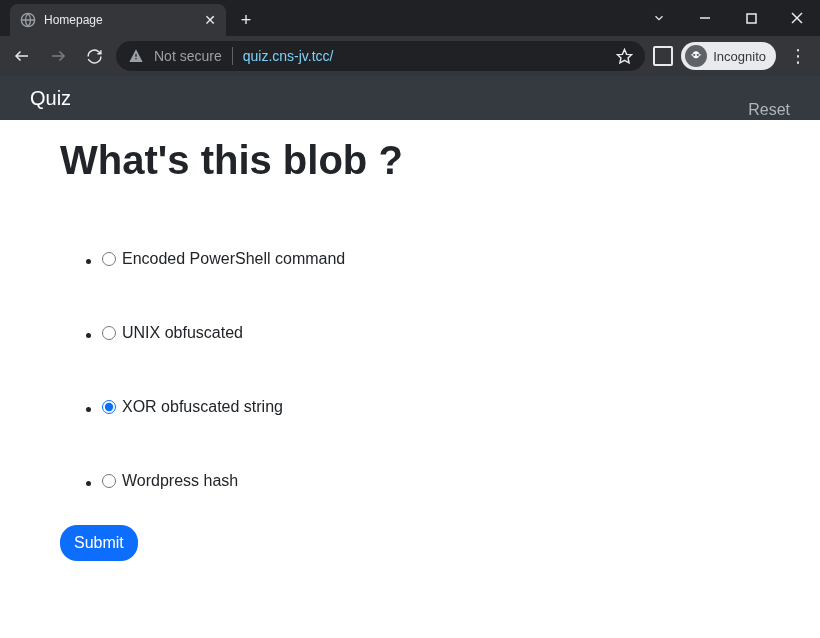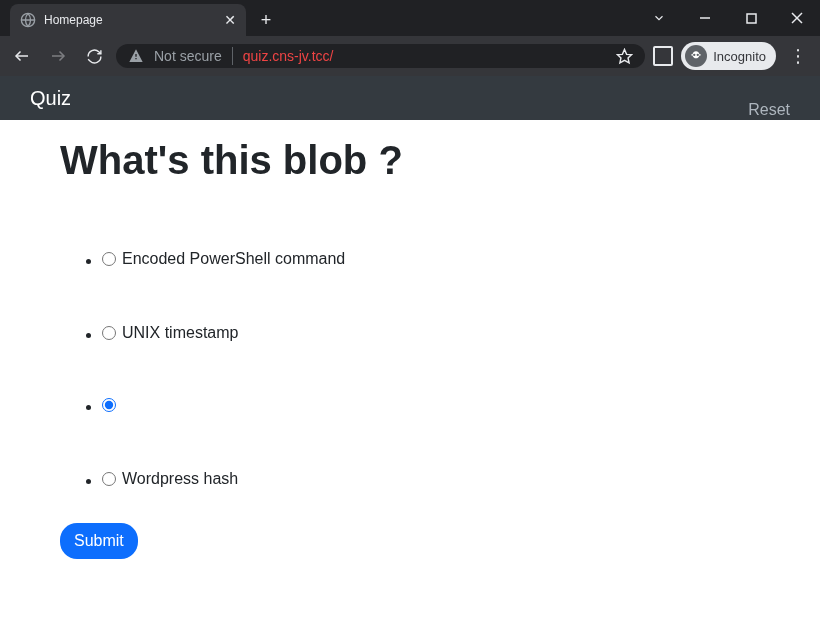--- a/index.html
+++ b/index.html
@@ -1,31 +1,31 @@
 <!DOCTYPE html>
 <html><head>
 <meta charset="utf-8">
 <style>
   * { margin:0; padding:0; box-sizing:border-box; }
   html,body { width:820px; height:638px; font-family:"Segoe UI",Arial,sans-serif; background:#fff; overflow:hidden; }
   
   .titlebar { background:#202124; height:36px; display:flex; align-items:flex-end; color:#e8eaed; }
-  .tab { background:#35363a; height:32px; margin-left:10px; border-radius:8px 8px 0 0; display:flex; align-items:center; padding:0 10px; gap:8px; font-size:12px; width:236px; }
+  .tab { background:#35363a; height:32px; margin-left:10px; border-radius:8px 8px 0 0; display:flex; align-items:center; padding:0 10px; gap:8px; font-size:12px; width:216px; }
   .tab .favicon { width:16px; height:16px; display:flex; align-items:center; justify-content:center; }
   .tab .title { flex:1; color:#e8eaed; }
   .tab .close { color:#e8eaed; font-size:14px; line-height:1; }
   .plus { width:28px; height:28px; display:flex; align-items:center; justify-content:center; color:#e8eaed; font-size:18px; margin-left:6px; margin-bottom:2px; }
   .winctrl { margin-left:auto; display:flex; align-items:center; }
   .winctrl div { width:46px; height:36px; display:flex; align-items:center; justify-content:center; color:#e8eaed; }
   .toolbar { background:#35363a; height:40px; display:flex; align-items:center; padding:0 8px; gap:8px; color:#9aa0a6; }
   .navbtn { width:28px; height:28px; display:flex; align-items:center; justify-content:center; color:#e8eaed; }
-  .addr { flex:1; background:#202124; height:24px; border-radius:15px; display:flex; align-items:center; padding:12px 12px; gap:10px; color:#9aa0a6; font-size:14px; }
+  .addr { flex:1; background:#202124; height:30px; border-radius:15px; display:flex; align-items:center; padding:12px 12px; gap:10px; color:#9aa0a6; font-size:14px; }
   .addr .warn { display:flex; align-items:center; justify-content:center; }
   .addr .sep { width:1px; height:18px; background:#5f6368; }
-  .addr .url { color:#ef4444; }
+  .addr .url { color:#7dd3fc; }
   .addr .star { margin-left:auto; color:#e8eaed; }
   .rightctrl { display:flex; align-items:center; gap:8px; }
   .sq { width:20px; height:20px; border:2px solid #e8eaed; border-radius:2px; }
   .incog { background:#e8eaed; color:#35363a; border-radius:14px; height:28px; display:flex; align-items:center; gap:6px; padding:0 10px 0 4px; font-size:13px; }
   .incog .mask { width:22px; height:22px; background:#5f6368; border-radius:50%; display:flex; align-items:center; justify-content:center; color:#fff; }
   .menu3 { color:#e8eaed; font-size:18px; width:28px; text-align:center; }
   
   .appnav { background:#343a40; height:44px; display:flex; align-items:center; padding:0 30px; color:#fff; font-size:20px; }
   .appnav .brand { font-weight:500; }
   .appnav .reset { margin-left:auto; color:#adb5bd; font-size:16px;margin-top:24px; }
@@ -136,24 +136,25 @@
 
 <div class="content">
   <h1>What's this blob ?</h1>
   <ul class="opts">
     <li><label>
           <input type="radio" name="q" style="">
           <span>Encoded PowerShell command</span>
         </label></li>
     <li><label>
           <input type="radio" name="q" style="">
-          <span>UNIX timestamp</span>
+          <span>UNIX obfuscated</span>
         </label></li>
     <li><label>
           <input type="radio" name="q" checked="" style="">
+          <span>XOR obfuscated string</span>
         </label></li>
     <li><label>
           <input type="radio" name="q" style="">
           <span>Wordpress hash</span>
         </label></li>
   </ul>
   <button class="btn">Submit</button>
 </div>
 
 </body></html>

